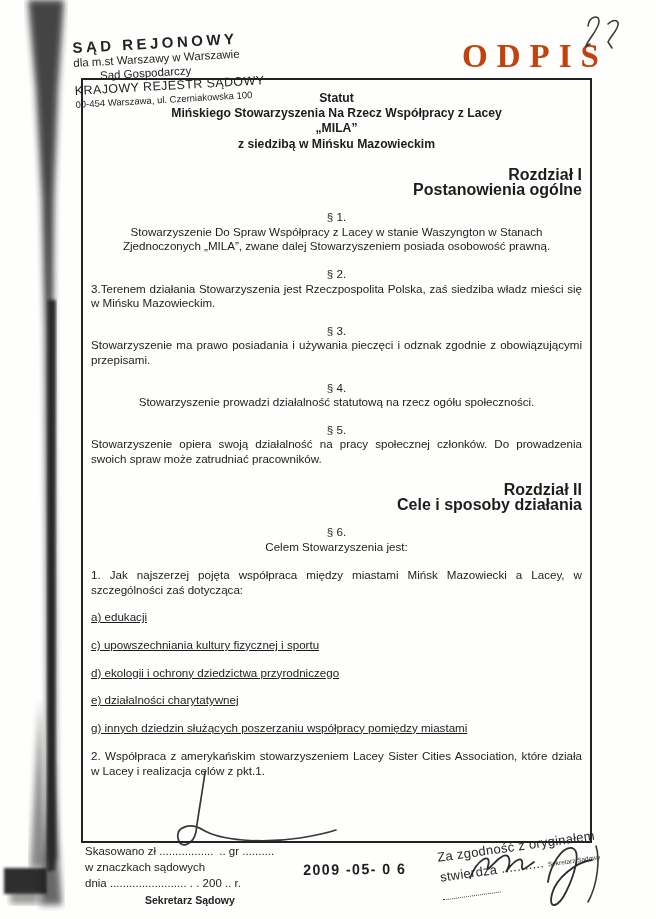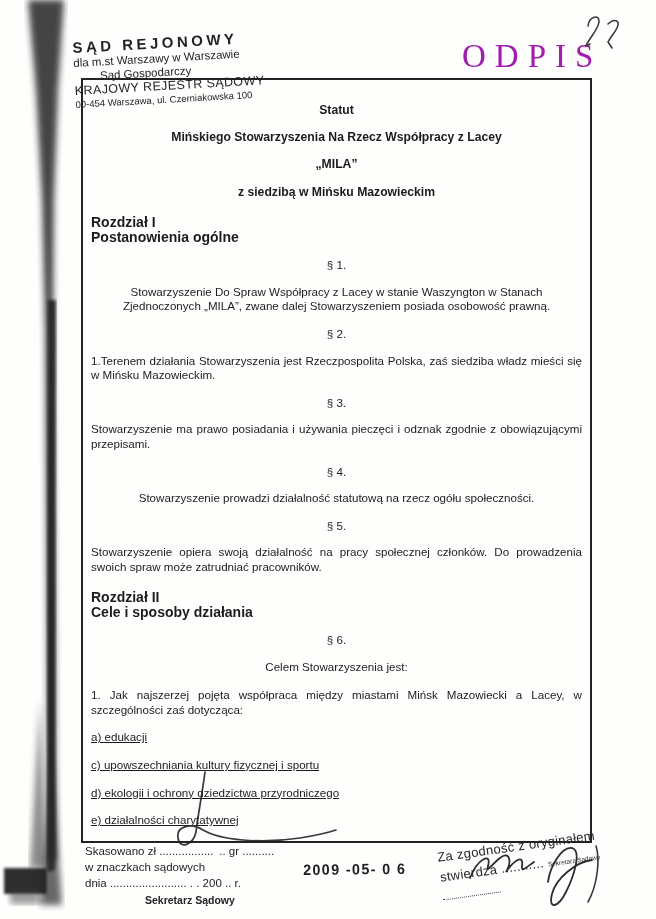--- a/index.html
+++ b/index.html
@@ -23,34 +23,34 @@
   .court-stamp .l1{font-weight:bold;font-size:15px;letter-spacing:3.5px;}
   .court-stamp .l2{font-size:11.5px;margin-top:1px;}
   .court-stamp .l3{font-size:11.5px;margin-left:26px;margin-top:1px;}
   .court-stamp .l4{font-size:12.5px;margin-top:2px;letter-spacing:.4px;}
   .court-stamp .l5{font-size:9.5px;margin-top:1px;}
 
   
   .odpis{
     left:462px;top:38px;z-index:6;
     font-family:"Liberation Serif","DejaVu Serif",serif;
-    font-weight:normal;font-size:33px;letter-spacing:9px;color:#a21caf;
+    font-weight:bold;font-size:33px;letter-spacing:9px;color:#c2410c;
   }
   #handnum-svg{left:578px;top:8px;z-index:6}
 
   
   .frame{
     left:81px;top:78px;width:511px;height:765px;
     border:2px solid #222;box-sizing:border-box;
     padding:11px 8px 0 8px;overflow:hidden;z-index:4;
     background:transparent;
   }
-  .blk{font-size:11.6px;line-height:14.6px;margin-top:12px;}
+  .blk{font-size:11.6px;line-height:14.6px;}
   .title{font-weight:bold;text-align:center;font-size:12.2px;line-height:15.2px;}
-  .chapter{font-weight:bold;text-align:left;font-size:14px;line-height:15.2px;margin-top:15px;}
+  .chapter{font-weight:bold;text-align:right;font-size:16px;line-height:15.2px;margin-top:15px;}
   .chapter + .chapter{margin-top:0;}
   .para-mark{text-align:center;margin-top:13px;}
   .body{text-align:center;}
   .body-just{text-align:justify;}
   .list{margin-top:13px;text-decoration:underline;}
   .mt{margin-top:14px;}
 
   
   .fees{left:85px;top:843px;width:250px;z-index:6;font-size:11.5px;line-height:16px;color:#242424;}
   .fees .clerk{font-weight:bold;font-size:10.5px;margin-left:60px;margin-top:1px;}
@@ -109,21 +109,21 @@
   <div>
       <div class="blk title">Statut</div>
       <div class="blk title">Mińskiego Stowarzyszenia Na Rzecz Współpracy z Lacey</div>
       <div class="blk title">„MILA”</div>
       <div class="blk title">z siedzibą w Mińsku Mazowieckim</div>
       <div class="blk chapter">Rozdział I</div>
       <div class="blk chapter">Postanowienia ogólne</div>
       <div class="blk para-mark">§ 1.</div>
       <div class="blk body">Stowarzyszenie Do Spraw Współpracy z Lacey w stanie Waszyngton w Stanach Zjednoczonych  „MILA”, zwane dalej Stowarzyszeniem posiada osobowość prawną.</div>
       <div class="blk para-mark">§ 2.</div>
-      <div class="blk body-just">1.Terenem działania Stowarzyszenia jest Rzeczpospolita Polska, zaś siedziba władz mieści się w Mińsku Mazowieckim.</div>
+      <div class="blk body-just">3.Terenem działania Stowarzyszenia jest Rzeczpospolita Polska, zaś siedziba władz mieści się w Mińsku Mazowieckim.</div>
       <div class="blk para-mark">§ 3.</div>
       <div class="blk body-just">Stowarzyszenie ma prawo posiadania i używania pieczęci i odznak zgodnie z obowiązującymi przepisami.</div>
       <div class="blk para-mark">§ 4.</div>
       <div class="blk body">Stowarzyszenie prowadzi działalność statutową na rzecz ogółu społeczności.</div>
       <div class="blk para-mark">§ 5.</div>
       <div class="blk body-just">Stowarzyszenie opiera swoją działalność na pracy społecznej członków. Do prowadzenia swoich spraw może zatrudniać pracowników.</div>
       <div class="blk chapter">Rozdział II</div>
       <div class="blk chapter">Cele i sposoby działania</div>
       <div class="blk para-mark">§ 6.</div>
       <div class="blk body">Celem Stowarzyszenia jest:</div>

